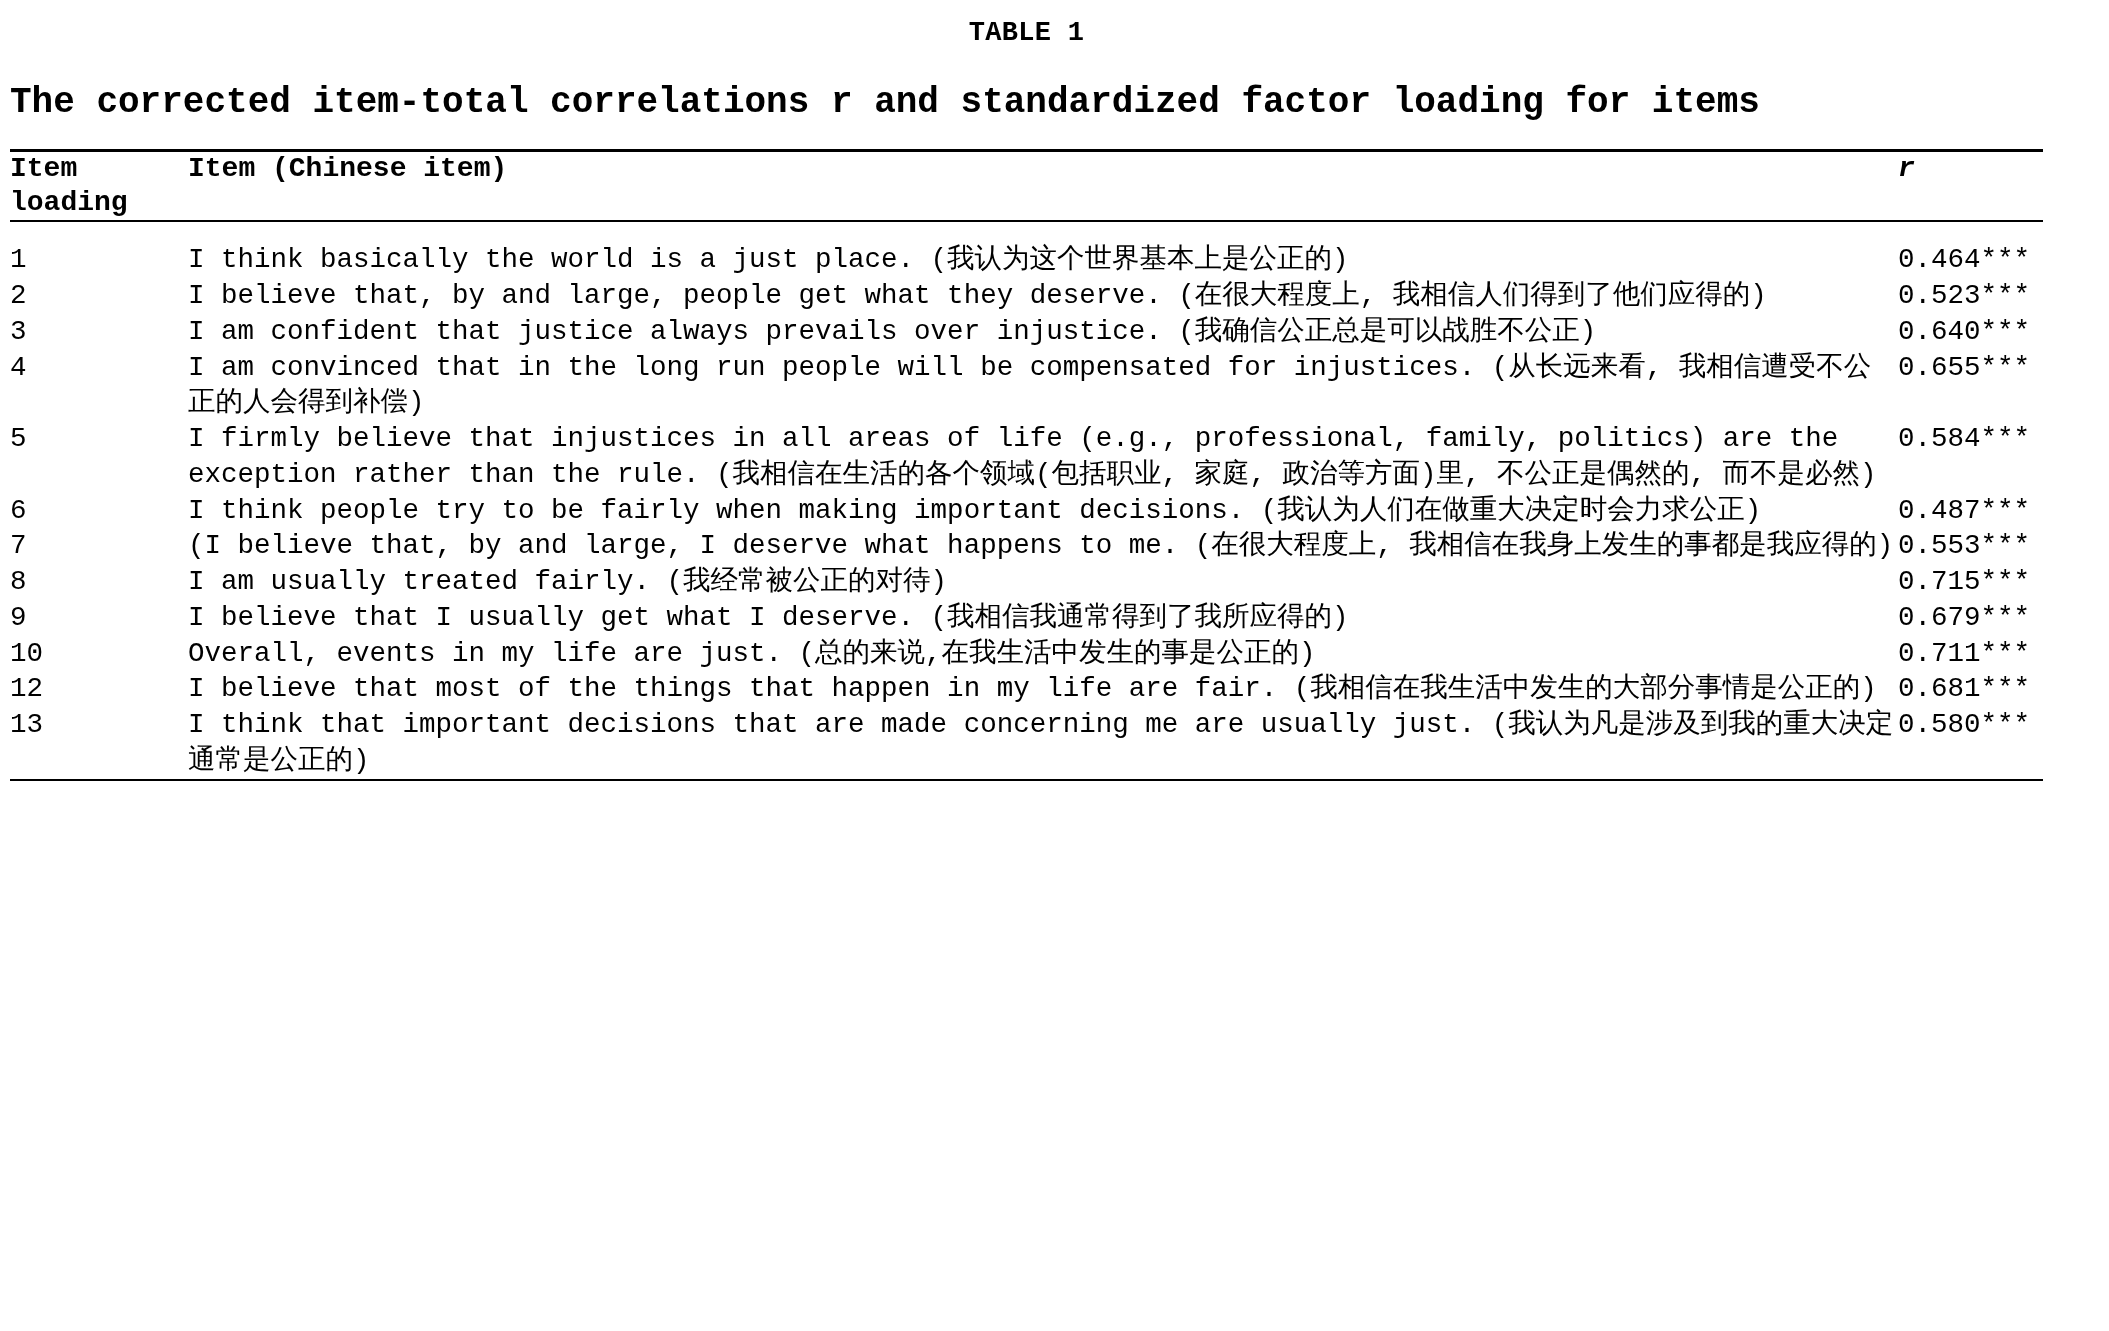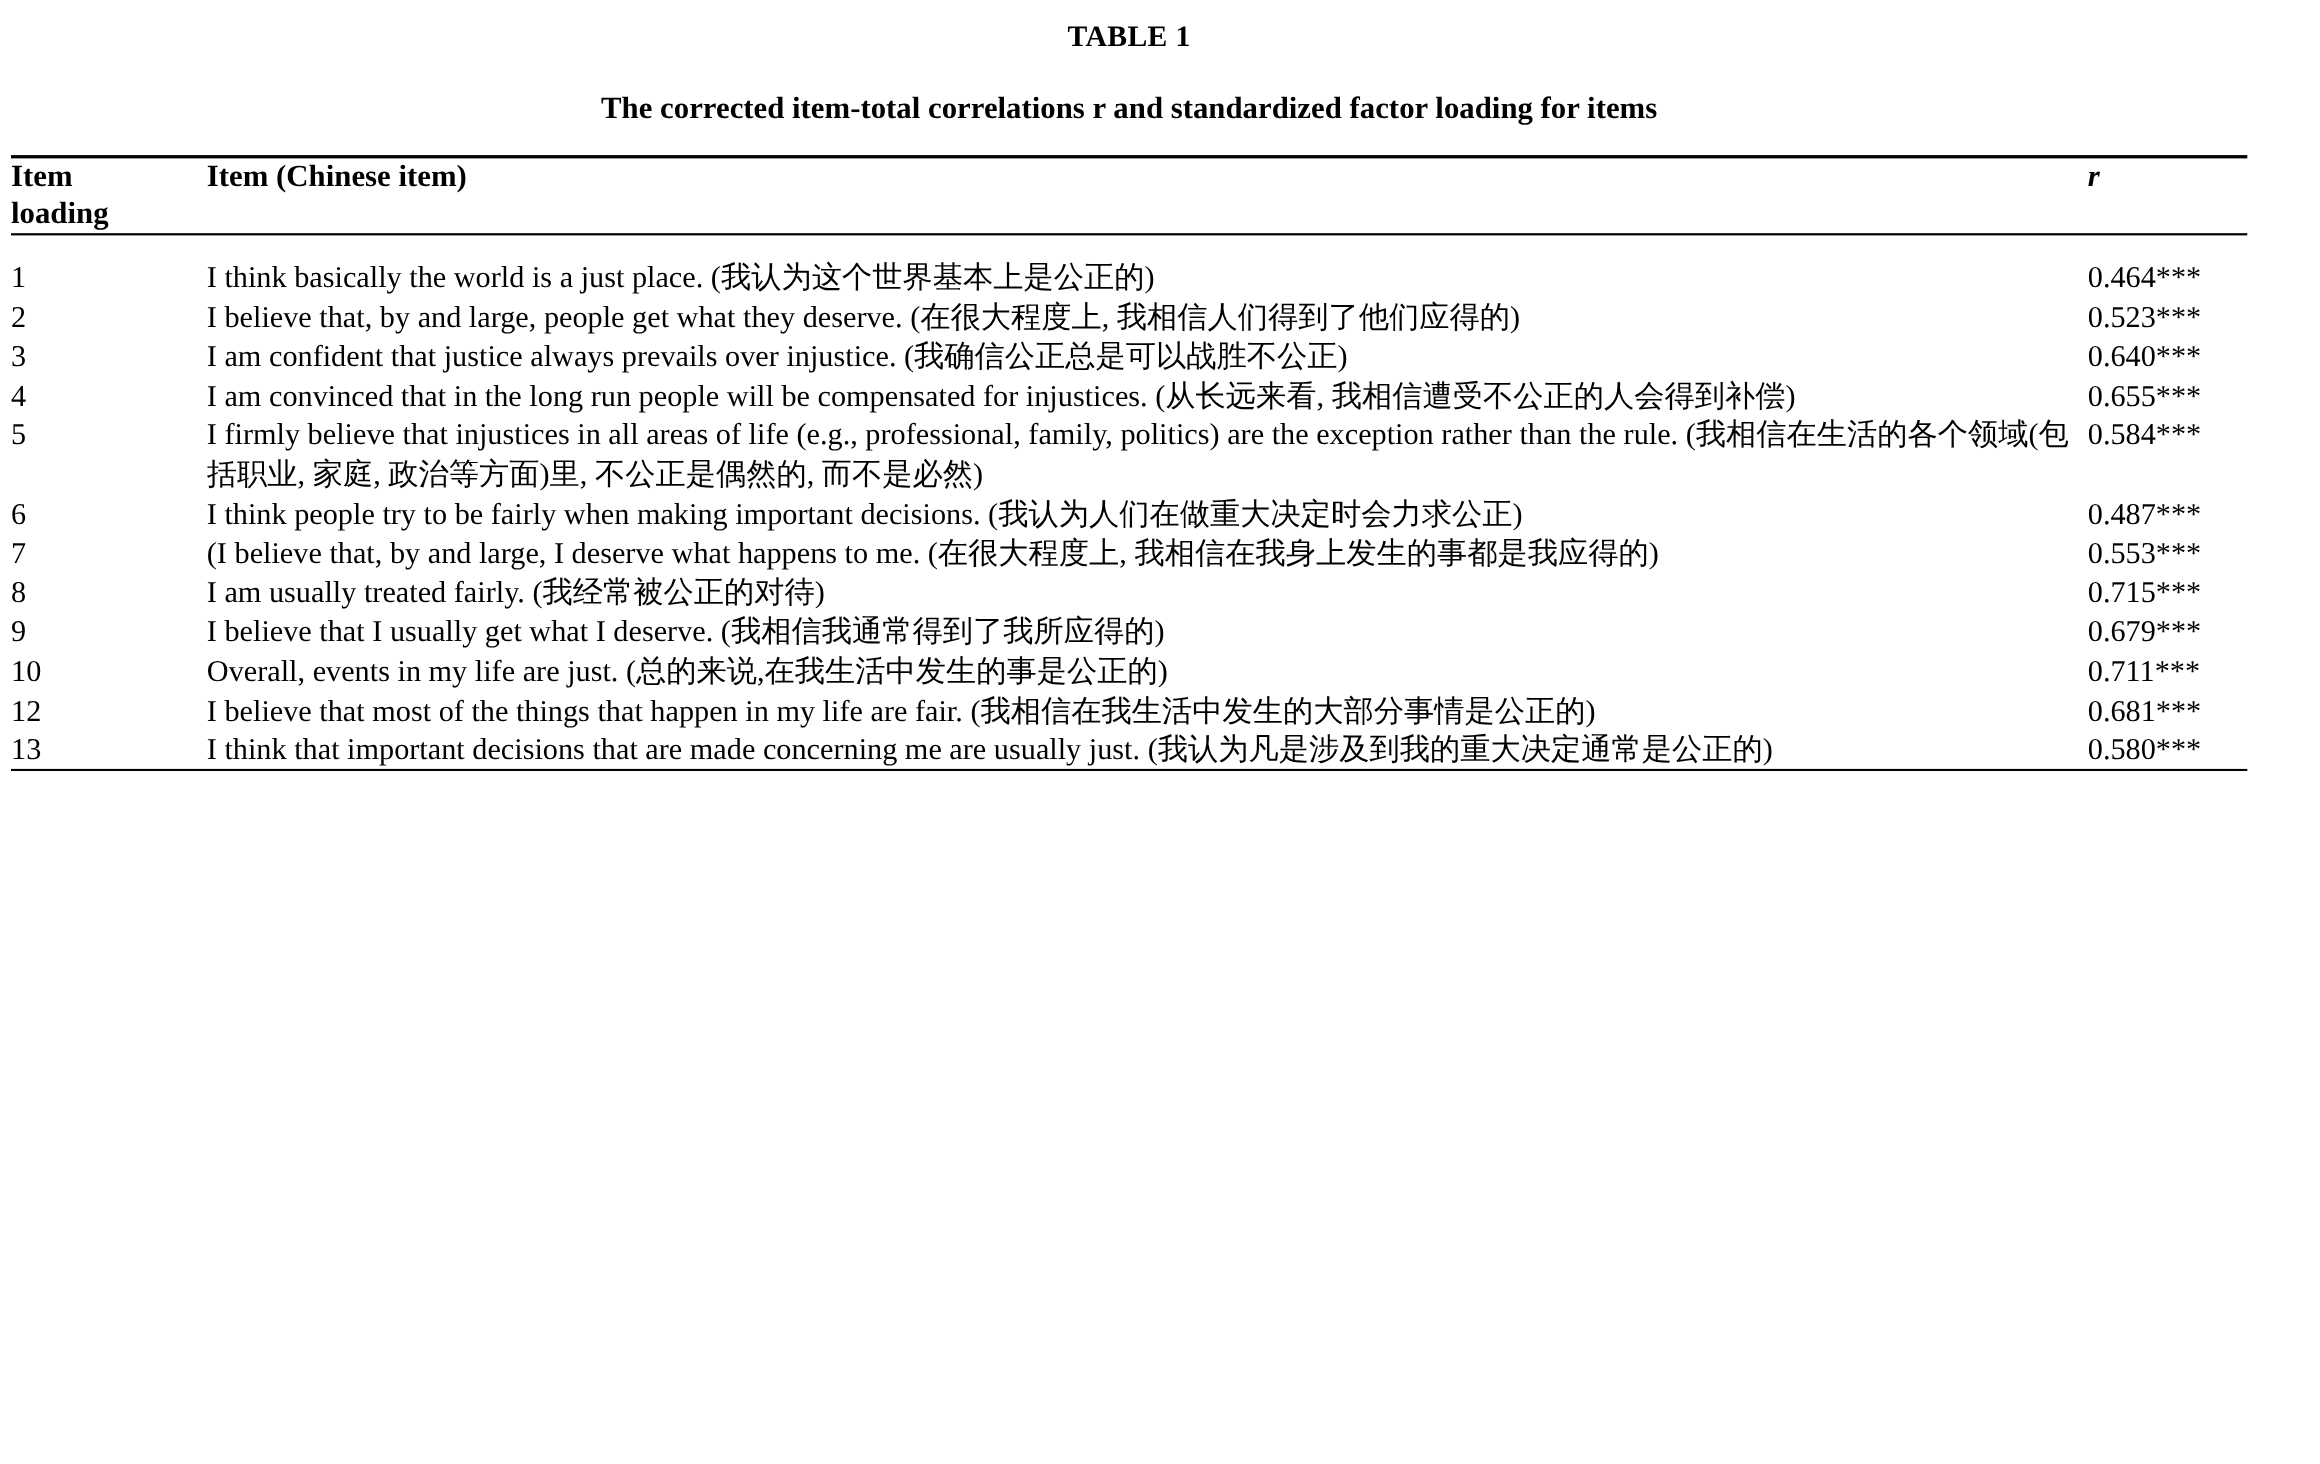--- a/index.html
+++ b/index.html
@@ -10,32 +10,33 @@
   body {
     width: 2109px;
     font-family: "Liberation Serif", "DejaVu Serif", serif;
     color: #000000;
     -webkit-font-smoothing: antialiased;
   }
   .page {
     width: 2053px;
     box-sizing: border-box;
     padding: 14px 10px 0 10px;
+    font-family: Liberation Mono, monospace;
   }
   .table-label {
     text-align: center;
     font-weight: bold;
     font-size: 27px;
     letter-spacing: 0.3px;
     margin: 4px 0 34px 0;
   }
   .table-caption {
-    text-align: center;
+    text-align: left;
     font-weight: bold;
-    font-size: 28px;
+    font-size: 36px;
     margin: 0 0 26px 0;
   }
   .rule-thick {
     border-top: 3px solid #000;
     width: 100%;
   }
   .rule-thin {
     border-top: 2px solid #000;
     width: 100%;
   }

